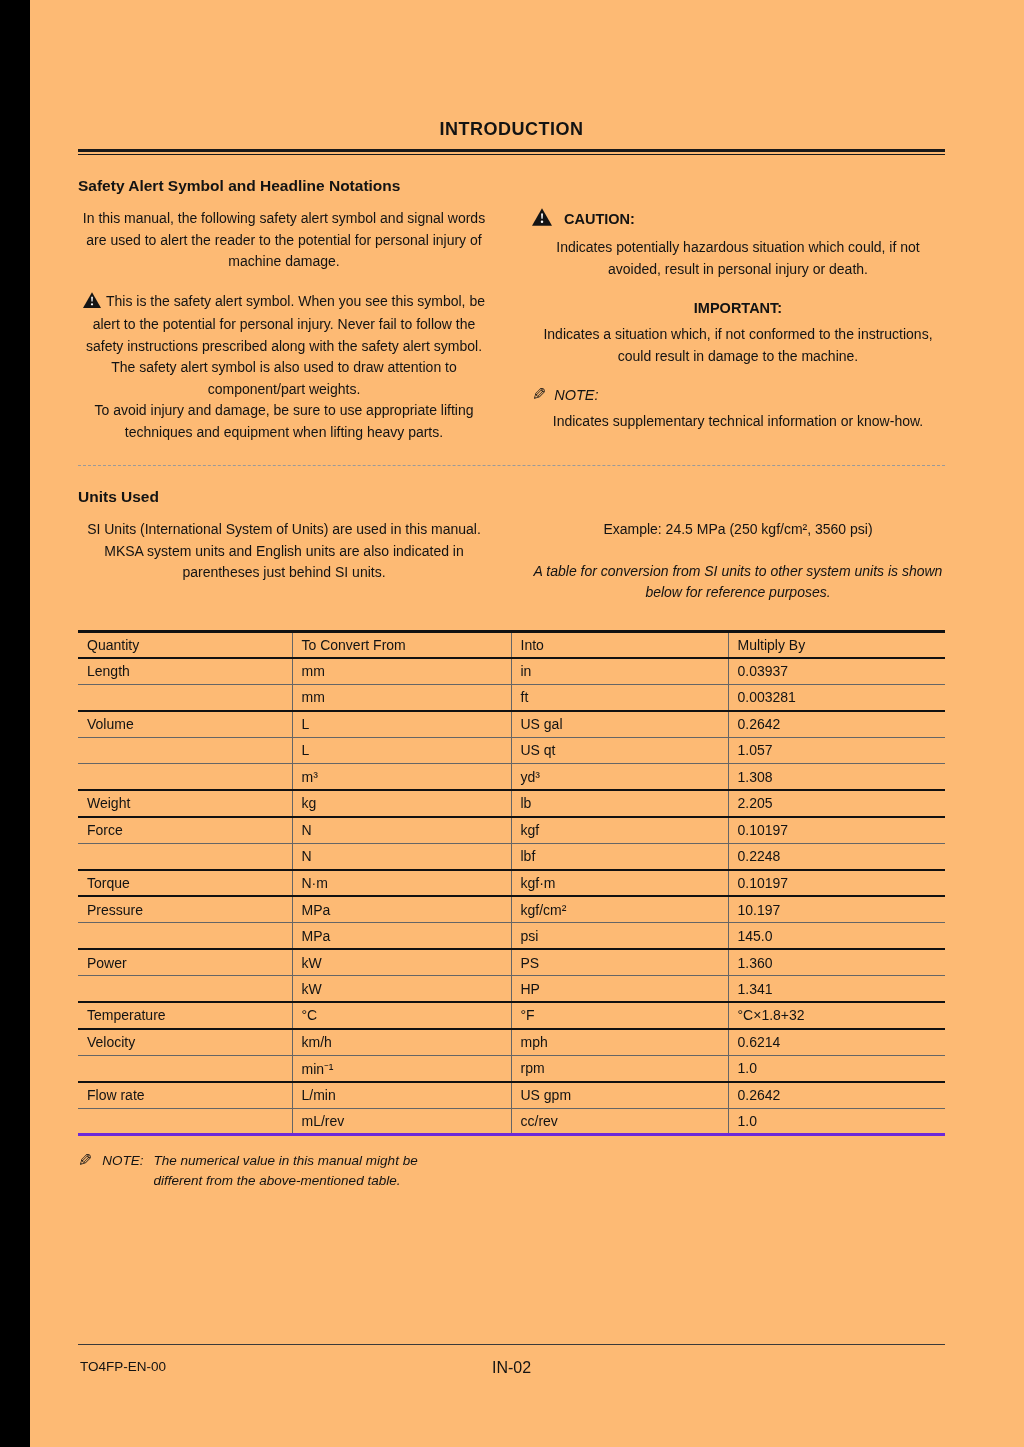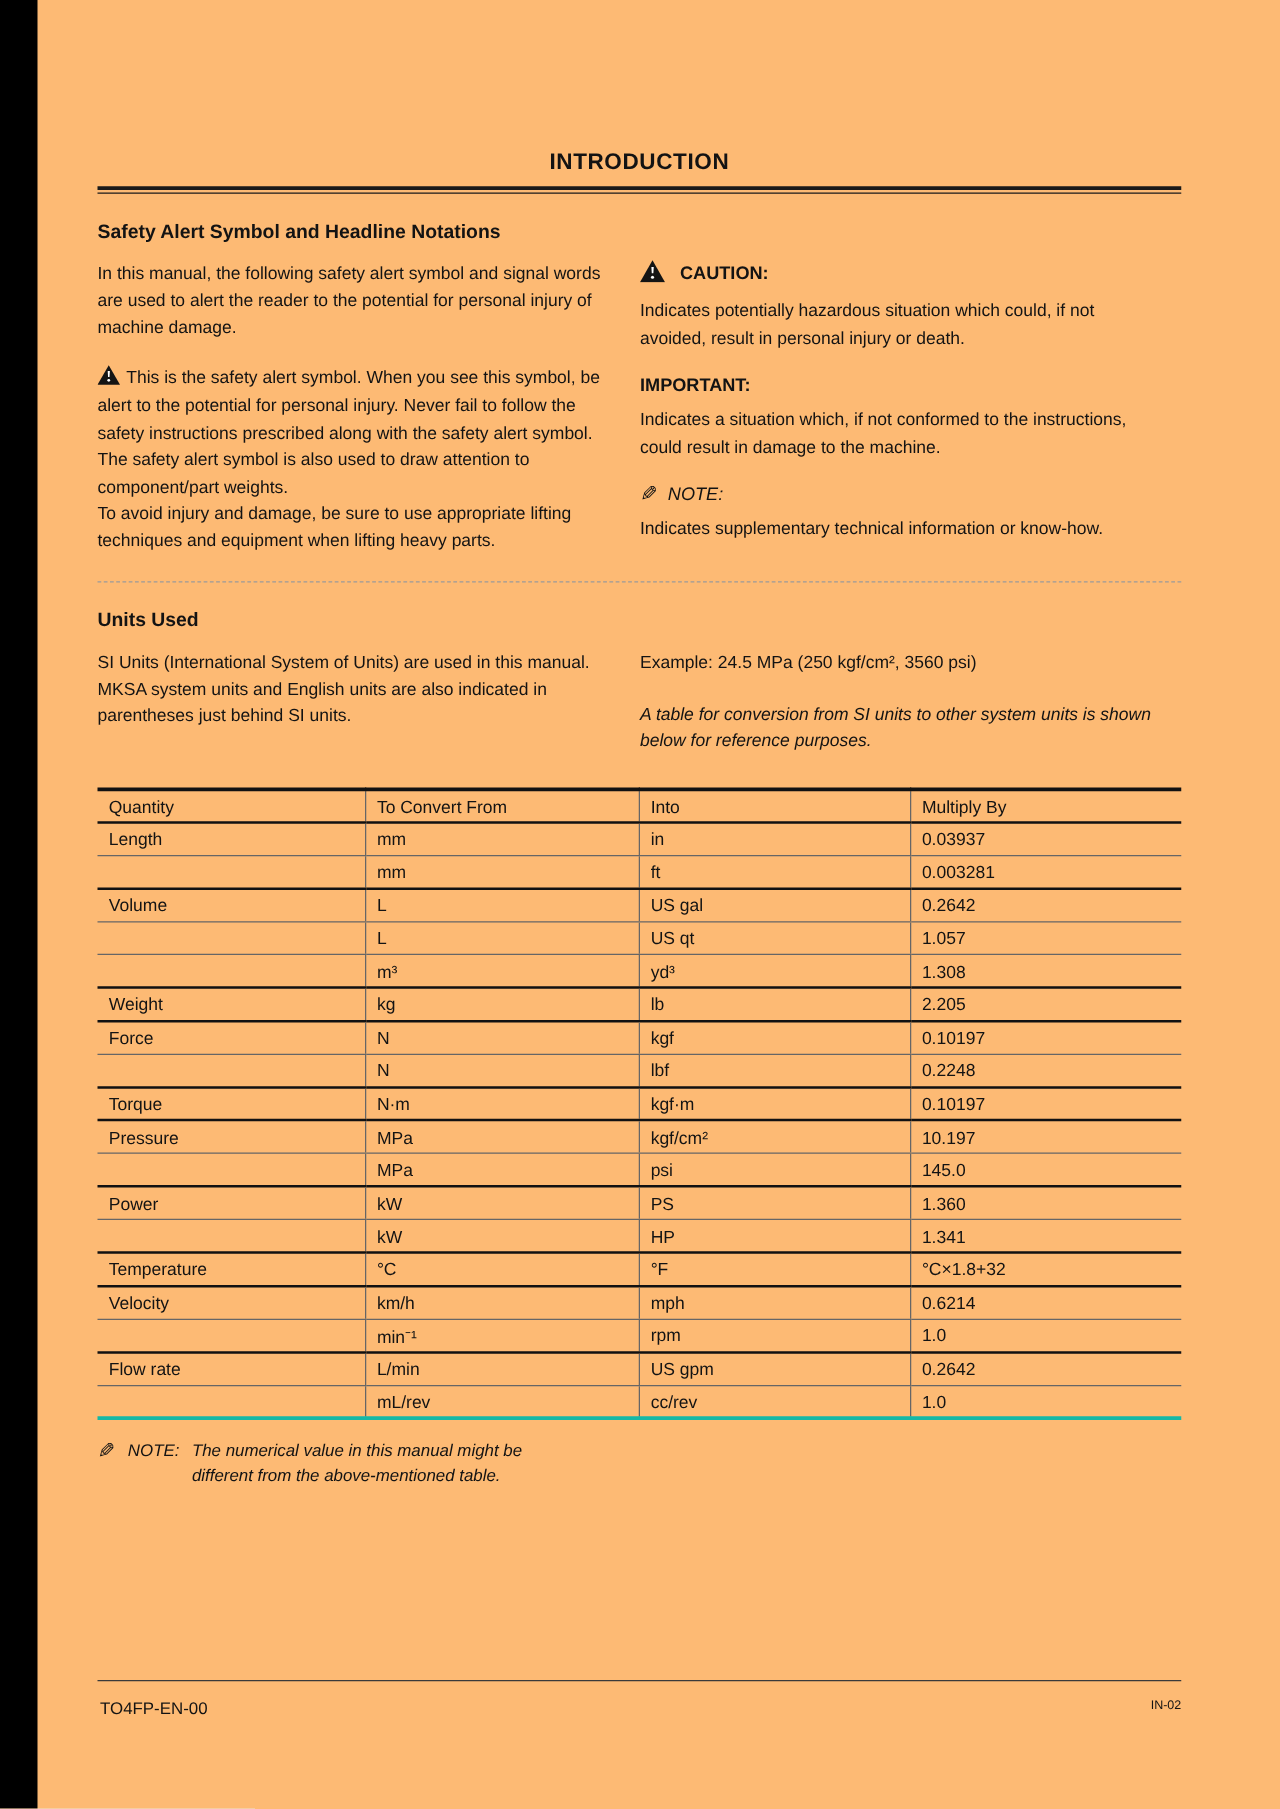--- a/index.html
+++ b/index.html
@@ -38,21 +38,21 @@
     border-top: 3px solid #1a1a1a;
     border-bottom: 1px solid #1a1a1a;
     height: 6px;
   }
   .section-heading {
     font-size: 15.5px;
     font-weight: bold;
     margin-top: 22px;
     margin-bottom: 13px;
   }
-  .columns { display: flex; gap: 22px; }
+  .columns { display: flex; gap: 42px; text-align: center; }
   .col { width: 412px; }
   .body-text {
     font-size: 14px;
     line-height: 21.5px;
   }
   .preline { white-space: pre-line; }
   .symbol-para { margin-top: 18px; }
   .tri-icon { display: inline-block; vertical-align: -2px; margin-right: 5px; }
   .callout-head {
     display: flex;
@@ -87,21 +87,21 @@
   .section-divider {
     margin-top: 22px;
     border-top: 1px dashed #9a9a9a;
   }
   .units-right p + p { margin-top: 20px; font-style: italic; }
   table.conv {
     width: 100%;
     border-collapse: collapse;
     margin-top: 26px;
     border-top: 3px solid #111;
-    border-bottom: 3px solid #14b8a6;
+    border-bottom: 3px solid #6d28d9;
   }
   table.conv th, table.conv td {
     font-size: 14px;
     font-weight: normal;
     text-align: left;
     padding: 3px 9px;
     height: 26.5px;
     border-bottom: 1px solid #666;
     vertical-align: middle;
   }
@@ -127,22 +127,22 @@
     border-top: 1px solid #3a3a3a;
   }
   .footer-row { position: relative; padding-top: 14px; }
   .doc-code {
     position: absolute;
     left: 2px;
     top: 14px;
     font-size: 13.5px;
   }
   .page-num {
-    text-align: right;
-    font-size: 10px;
+    text-align: center;
+    font-size: 16px;
   }
 </style>
 </head>
 <body>
 
 <div class="page">
   <div class="spine"></div>
 
   <div class="content">
 

